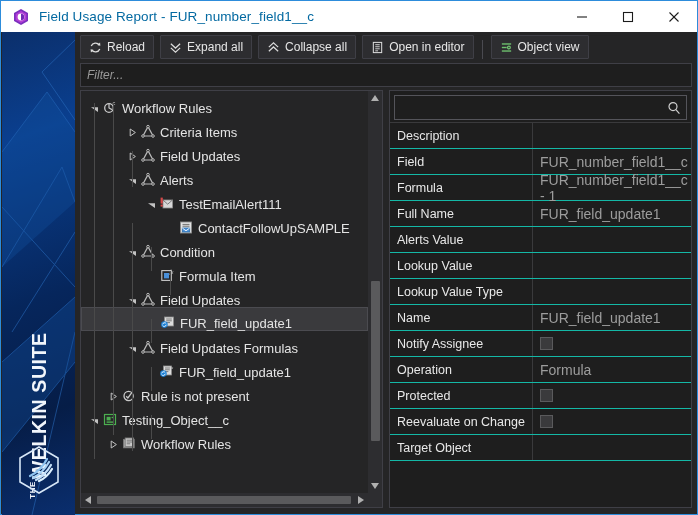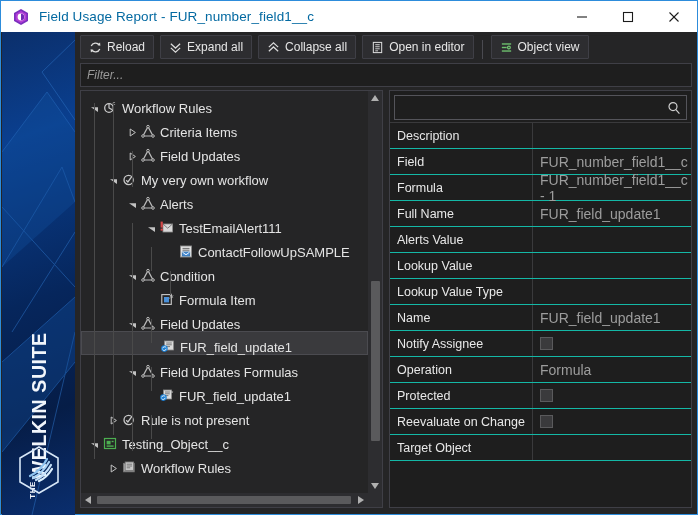--- a/index.html
+++ b/index.html
@@ -289,34 +289,20 @@
                   <svg width="16" height="15" viewBox="0 0 16 15">
                     <polygon points="8,2.6 13,12 3,12" fill="none" stroke="#b9b9b9" stroke-width="1.2"></polygon>
                     <circle cx="8" cy="2.6" r="1.3" fill="#2b2b2b" stroke="#b9b9b9" stroke-width="1"></circle>
                     <circle cx="3" cy="12" r="1.3" fill="#2b2b2b" stroke="#b9b9b9" stroke-width="1"></circle>
                     <circle cx="13" cy="12" r="1.3" fill="#2b2b2b" stroke="#b9b9b9" stroke-width="1"></circle>
                   </svg>
                 </span>
                 <span class="tlabel">Field Updates</span>
               </div>
               <div class="trow">
-                <span class="twist" style="margin-left: 25px;">
-                  <svg width="9" height="9" viewBox="0 0 9 9">
-                    <polygon points="1,3.2 8,3.2 8,8" fill="#c2c2c2"></polygon>
-                  </svg>
-                </span>
-                <span class="tico">
-                  <svg width="16" height="15" viewBox="0 0 16 15">
-                    <circle cx="7.6" cy="8" r="4.6" fill="none" stroke="#c9c9c9" stroke-width="1.3"></circle>
-                    <path d="M5.2 8.2 L6.9 10 L10.6 4.8" stroke="#c9c9c9" stroke-width="1.3" fill="none"></path>
-                  </svg>
-                </span>
-                <span class="tlabel">My very own workflow</span>
-              </div>
-              <div class="trow">
                 <span class="twist" style="margin-left: 44px;">
                   <svg width="9" height="9" viewBox="0 0 9 9">
                     <polygon points="1,3.2 8,3.2 8,8" fill="#c2c2c2"></polygon>
                   </svg>
                 </span>
                 <span class="tico">
                   <svg width="16" height="15" viewBox="0 0 16 15">
                     <polygon points="8,2.6 13,12 3,12" fill="none" stroke="#b9b9b9" stroke-width="1.2"></polygon>
                     <circle cx="8" cy="2.6" r="1.3" fill="#2b2b2b" stroke="#b9b9b9" stroke-width="1"></circle>
                     <circle cx="3" cy="12" r="1.3" fill="#2b2b2b" stroke="#b9b9b9" stroke-width="1"></circle>

